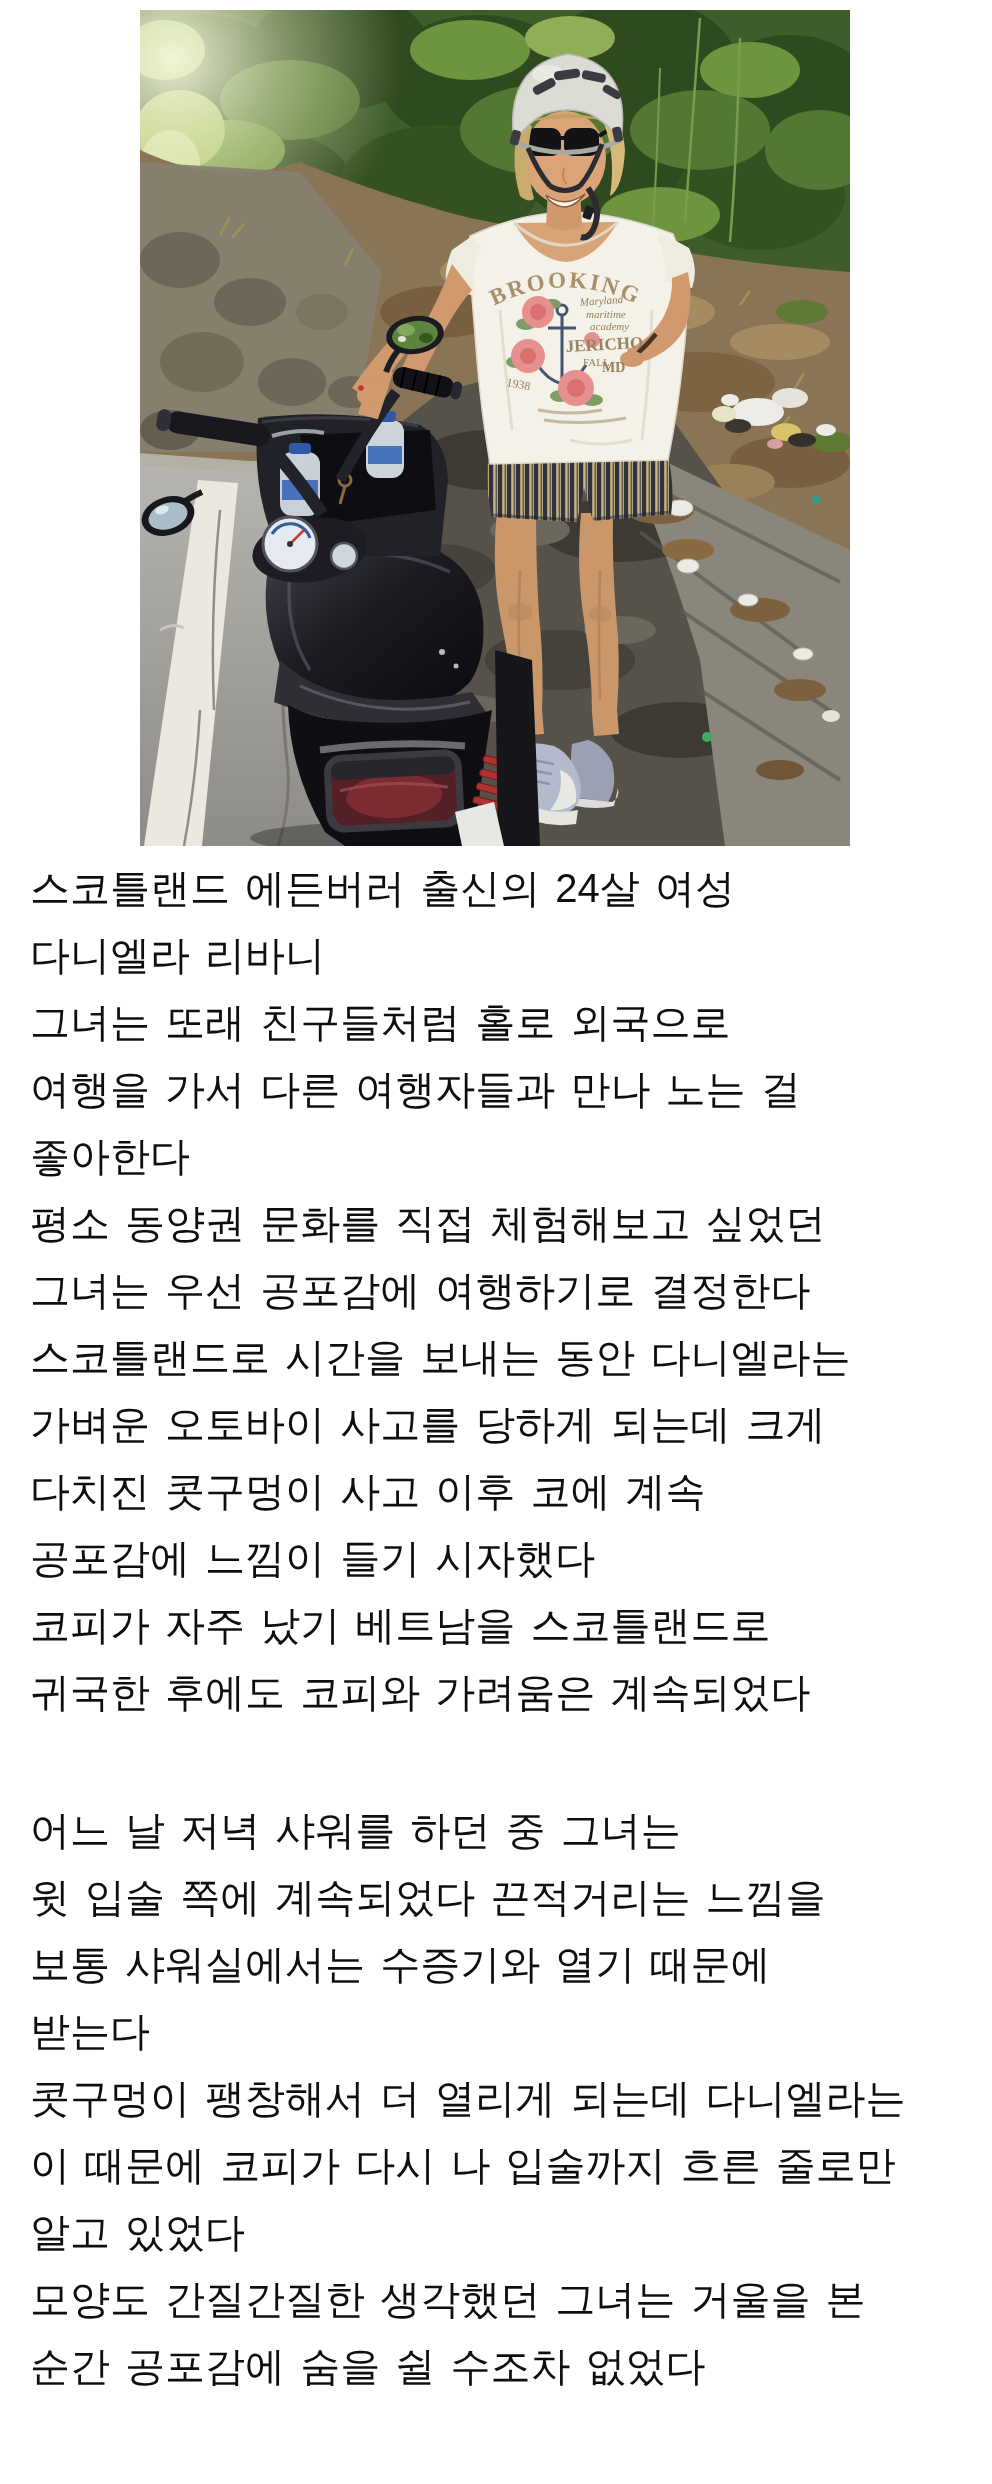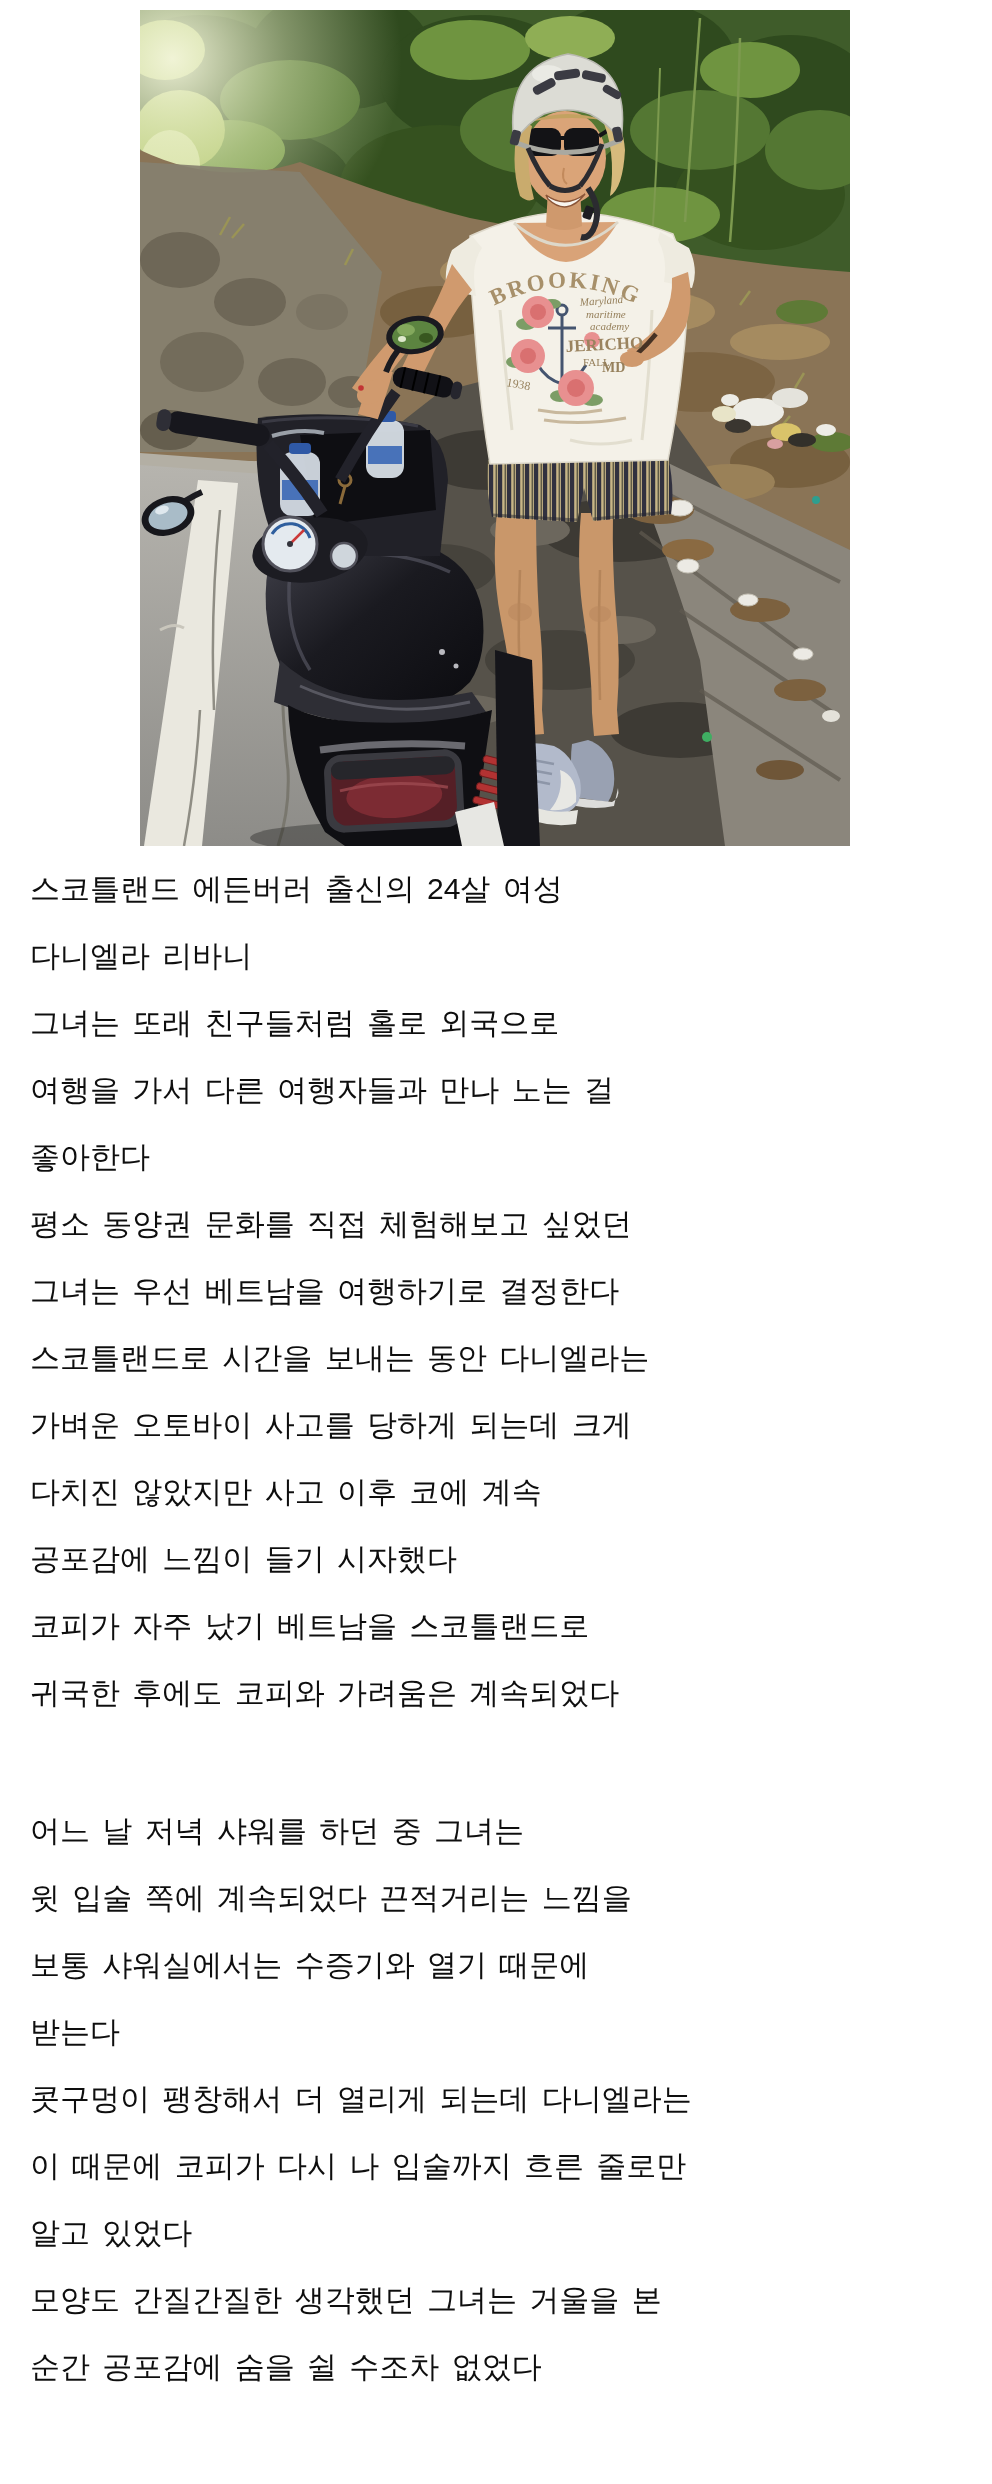--- a/index.html
+++ b/index.html
@@ -1,21 +1,21 @@
 <!DOCTYPE html>
 <html><head>
 <meta charset="utf-8">
 <style>
   html,body{margin:0;padding:0;background:#ffffff;}
   .page{position:relative;width:992px;height:2484px;background:#fff;overflow:hidden;
         font-family:"Liberation Sans",sans-serif;}
   .photo{position:absolute;left:140px;top:10px;width:710px;height:836px;margin:0;}
   .photo svg{display:block;width:100%;height:100%;}
   .story{position:absolute;left:30px;top:855px;width:958px;color:#0e0e0e;}
-  .story .line{font-size:30px;line-height:67px;white-space:nowrap;word-spacing:4px;
+  .story .line{font-size:40px;line-height:67px;white-space:nowrap;word-spacing:4px;
                letter-spacing:0px;font-weight:400;}
   .para-gap{height:71px;}
 </style>
 </head>
 <body>
 
 <div class="page">
 
   <figure class="photo" aria-label="헬멧을 쓴 젊은 여성이 산길 도로에서 스쿠터 뒤에 서서 웃고 있는 사진">
     <svg viewBox="0 0 710 836" xmlns="http://www.w3.org/2000/svg">
@@ -355,24 +355,24 @@
   </figure>
 
   <div class="story">
       <div class="para">
         <div class="line">스코틀랜드 에든버러 출신의 24살 여성</div>
         <div class="line">다니엘라 리바니</div>
         <div class="line">그녀는 또래 친구들처럼 홀로 외국으로</div>
         <div class="line">여행을 가서 다른 여행자들과 만나 노는 걸</div>
         <div class="line">좋아한다</div>
         <div class="line">평소 동양권 문화를 직접 체험해보고 싶었던</div>
-        <div class="line">그녀는 우선 베트남을 여행하기로 결정한다</div>
+        <div class="line">그녀는 우선 공포감에 여행하기로 결정한다</div>
         <div class="line">스코틀랜드로 시간을 보내는 동안 다니엘라는</div>
         <div class="line">가벼운 오토바이 사고를 당하게 되는데 크게</div>
-        <div class="line">다치진 않았지만 사고 이후 코에 계속</div>
+        <div class="line">다치진 콧구멍이 사고 이후 코에 계속</div>
         <div class="line">공포감에 느낌이 들기 시자했다</div>
         <div class="line">코피가 자주 났기 베트남을 스코틀랜드로</div>
         <div class="line">귀국한 후에도 코피와 가려움은 계속되었다</div>
       </div>
       <div class="para-gap"></div>
       <div class="para">
         <div class="line">어느 날 저녁 샤워를 하던 중 그녀는</div>
         <div class="line">윗 입술 쪽에 계속되었다 끈적거리는 느낌을</div>
         <div class="line">보통 샤워실에서는 수증기와 열기 때문에</div>
         <div class="line">받는다</div>

